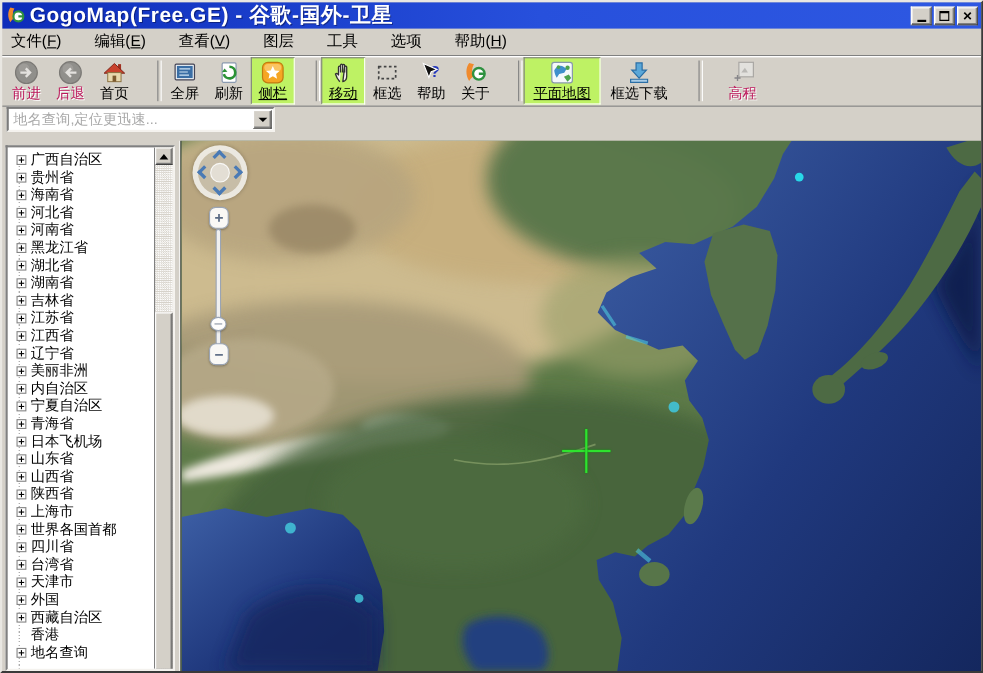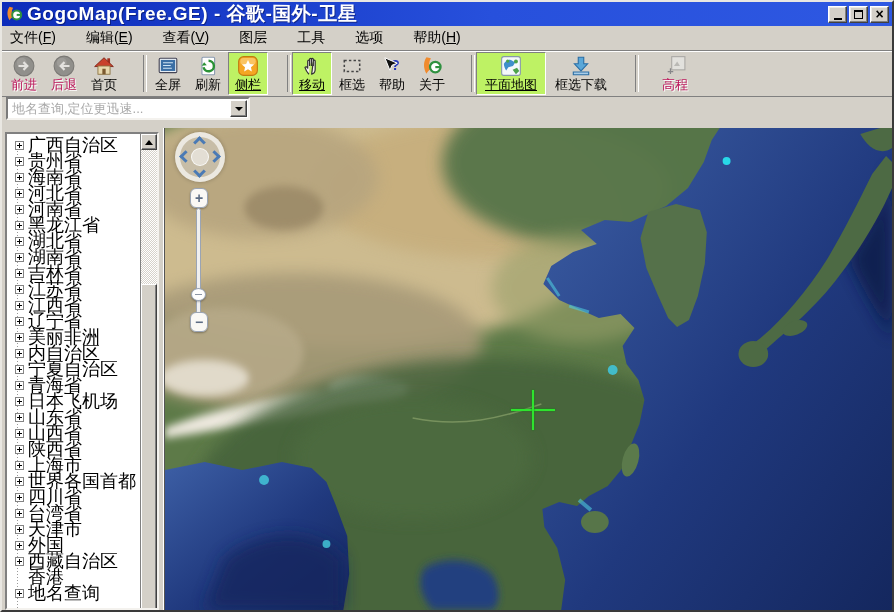--- a/index.html
+++ b/index.html
@@ -85,21 +85,21 @@
   }
   .arrow-down{width:0;height:0;border:4px solid transparent;border-top:4px solid #000;margin-top:4px;}
 
   
   .content{display:flex;height:482px;}
   .sidebar{width:158px;flex:none;padding:4px 1px 0 3px;display:flex;}
   .tree-panel{
     flex:1;background:#fff;border:2px solid;border-color:#808080 #f4f2ee #f4f2ee #808080;
     display:flex;overflow:hidden;position:relative;
   }
-  .tree-list{flex:1;padding:3px 0 0 2px;font-size:18px;overflow:hidden;position:relative;}
+  .tree-list{flex:1;padding:3px 0 0 2px;font-size:13px;overflow:hidden;position:relative;}
   .tree-list::before{
     content:"";position:absolute;left:10px;top:8px;bottom:0;width:1px;
     background-image:repeating-linear-gradient(to bottom,#9a9a9a 0 1px,transparent 1px 3px);
   }
   .tree-row{height:16px;display:flex;align-items:center;white-space:nowrap;position:relative;}
   .expander{
     width:9px;height:9px;border:1px solid #848484;background:#fff;flex:none;
     margin-left:6px;position:relative;z-index:1;
   }
   .expander::before{content:"";position:absolute;left:1px;right:1px;top:3px;height:1px;background:#000;}

